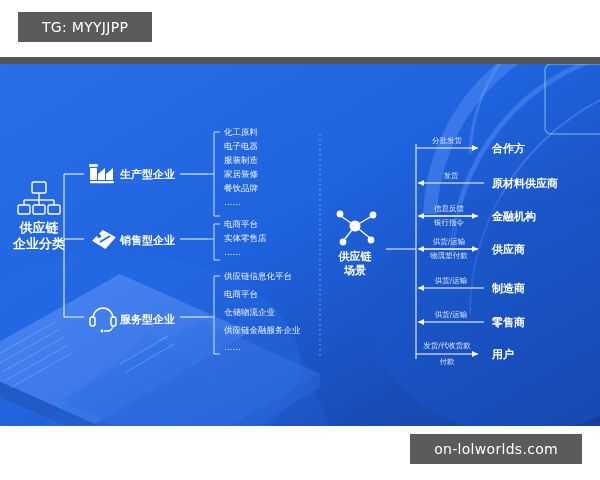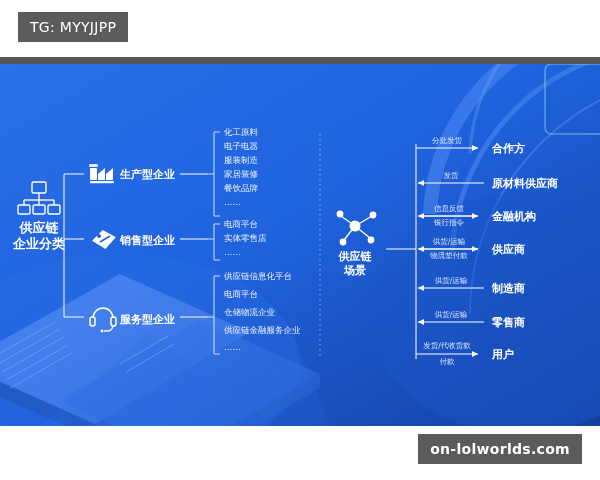--- a/index.html
+++ b/index.html
@@ -15,26 +15,26 @@
     font-family: "DejaVu Sans", "Liberation Sans", sans-serif;
   }
 
   
   .watermark {
     position: absolute;
     background: #5b5b5b;
     color: #ffffff;
     font-size: 14px;
     line-height: 1;
-    padding: 8px 12px;
+    padding: 8px 24px;
     letter-spacing: 0.3px;
     white-space: nowrap;
   }
   #wm-top { left: 18px; top: 12px; }
-  #wm-bottom { right: 18px; bottom: 16px; font-weight: bold; }
+  #wm-bottom { right: 18px; bottom: 16px; }
 
   
   #top-strip {
     position: absolute;
     left: 0; top: 57px;
     width: 600px; height: 7px;
     background: #555555;
   }
 
   

